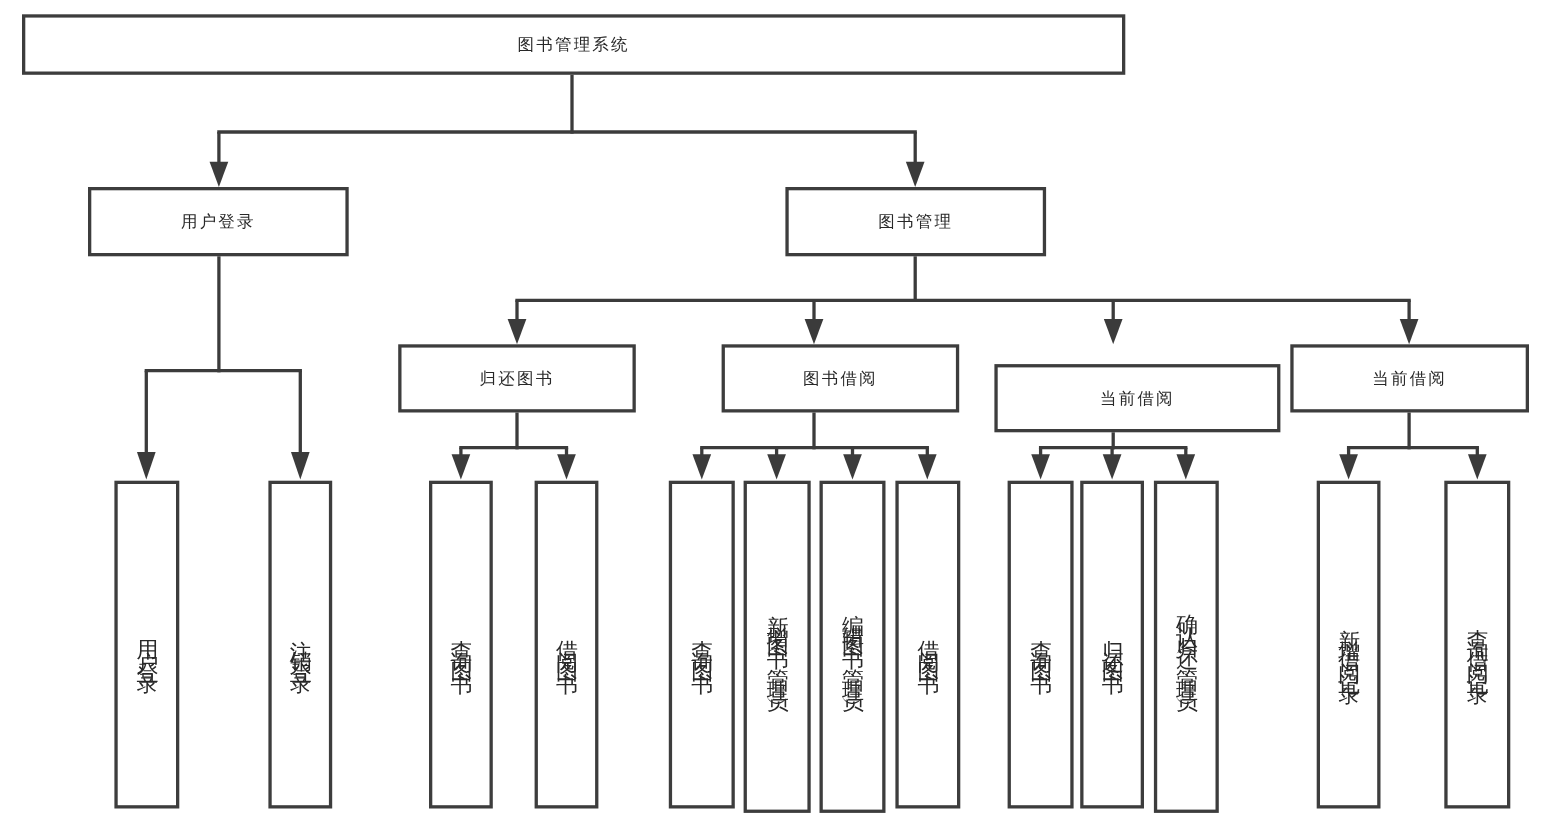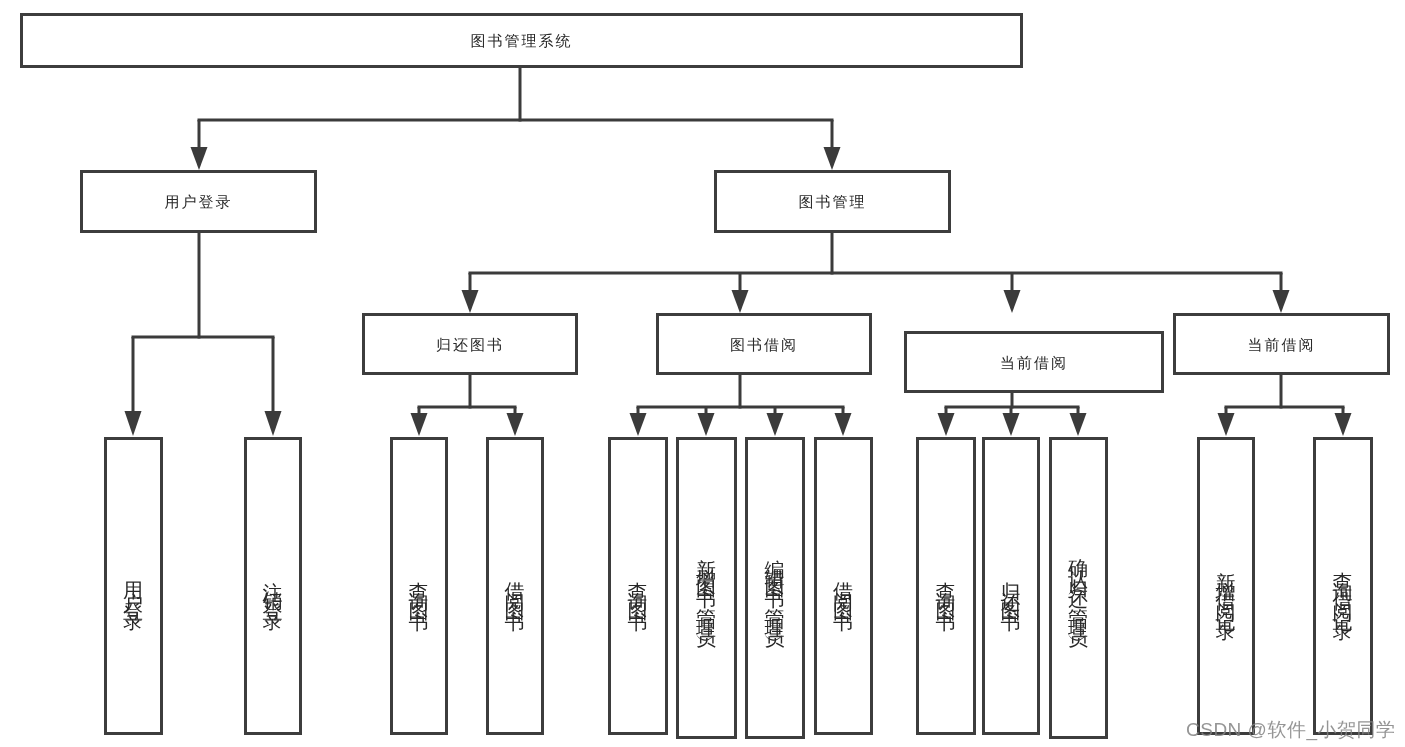--- a/index.html
+++ b/index.html
@@ -198,15 +198,14 @@
     <span>确认归还（管理员）</span>
   </div>
 
   <div class="node v" style="left:1197px;top:437px;width:58px;height:298px">
     <span>新增借阅记录</span>
   </div>
   <div class="node v" style="left:1313px;top:437px;width:60px;height:298px">
     <span>查询借阅记录</span>
   </div>
 
-  <div class="watermark">CSDN @软件_小贺同学</div>
 
 </div>
 
 </body></html>

